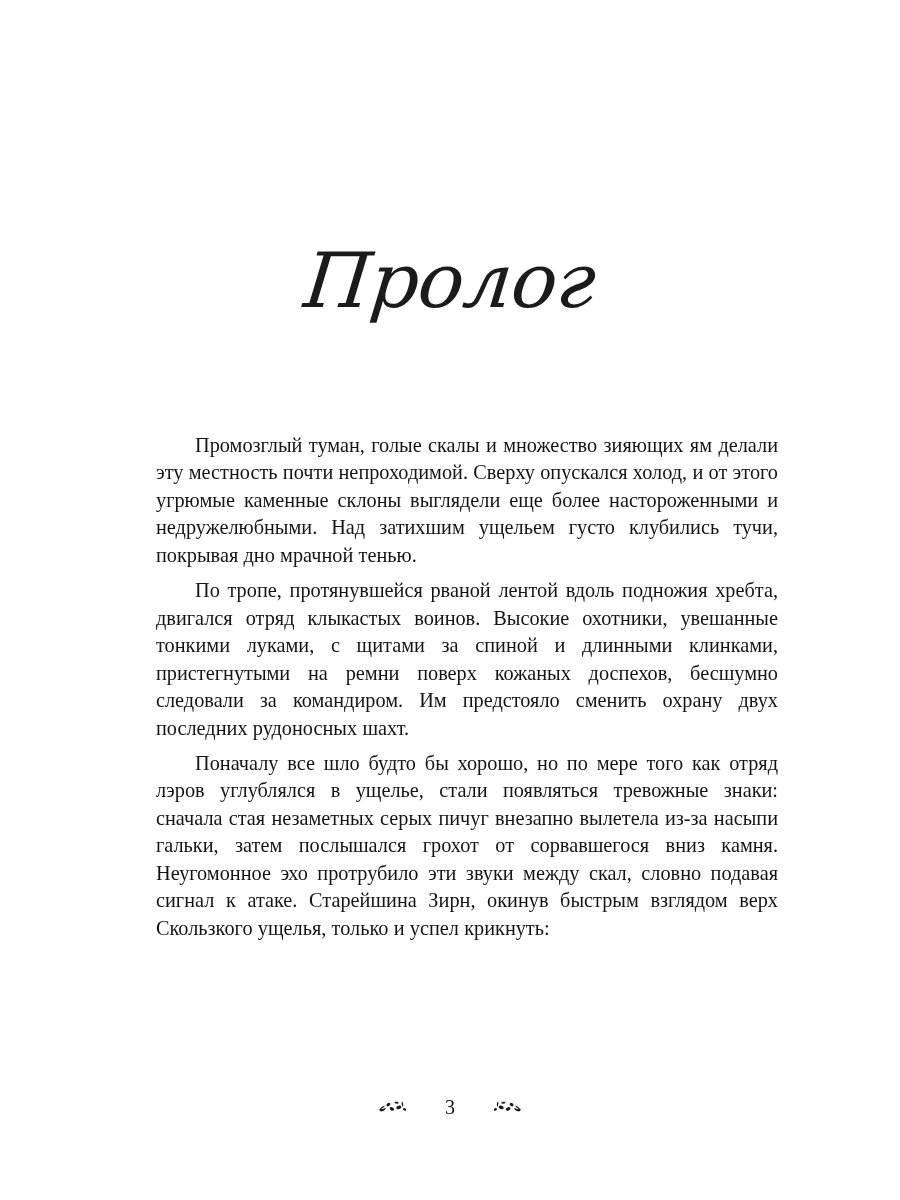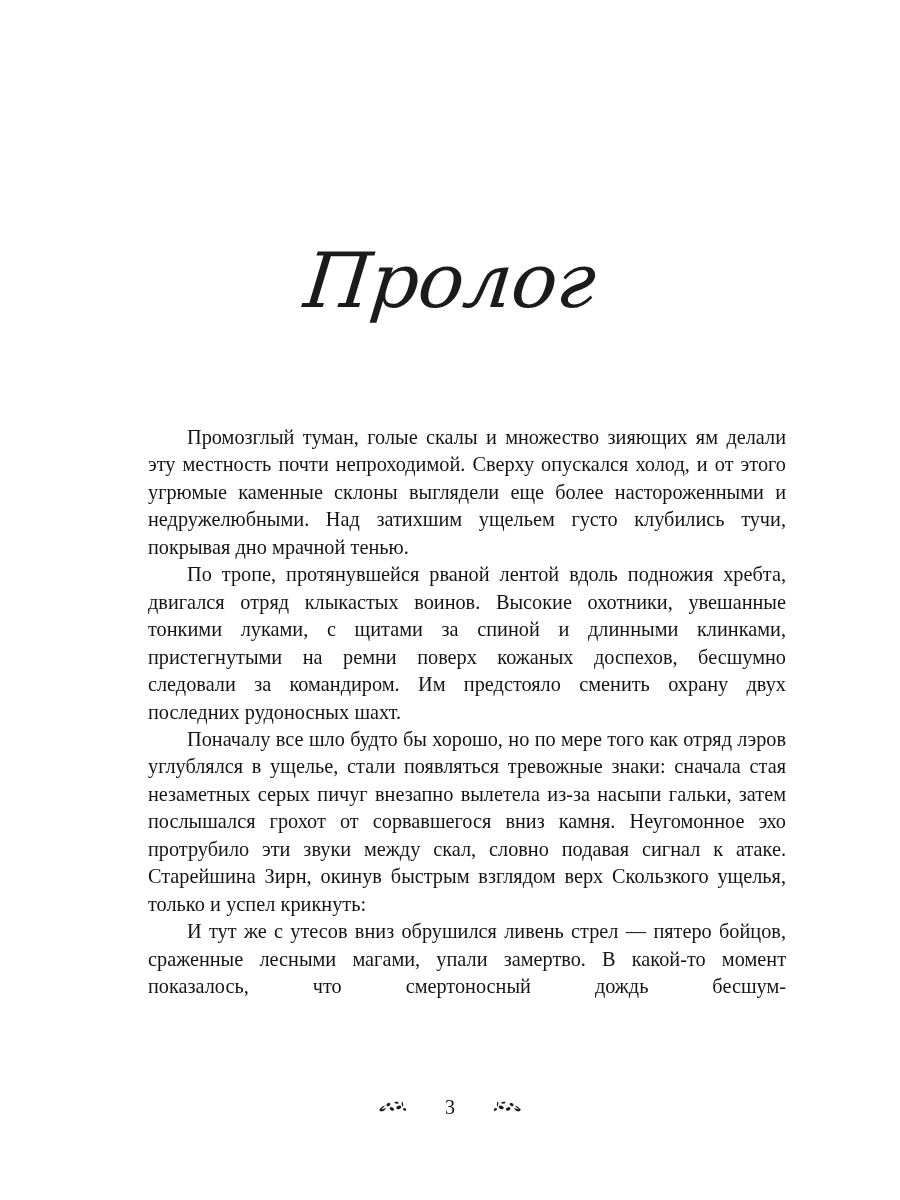--- a/index.html
+++ b/index.html
@@ -38,21 +38,21 @@
 
   
   .text-column {
     position: absolute;
     left: 148px;
     top: 424px;
     width: 638px;
   }
 
   .body-paragraph {
-    margin: 0;
+    margin: 8px;
     font-family: "Liberation Serif", "DejaVu Serif", serif;
     font-size: 20.3px;
     line-height: 27.45px;
     color: #141414;
     text-align: justify;
     text-indent: 39px;
     hyphens: manual;
     -webkit-hyphens: manual;
     word-spacing: 0.2px;
   }
@@ -104,21 +104,20 @@
 <body>
 
 <div class="page">
 
   <div class="chapter-title">Пролог</div>
 
   <div class="text-column">
     <p class="body-paragraph">Промозглый туман, голые скалы и множество зияющих ям делали эту местность почти непроходимой. Сверху опускался холод, и от этого угрюмые каменные склоны выглядели еще более настороженными и недружелюбными. Над затихшим ущельем густо клубились тучи, покрывая дно мрачной тенью.</p>
     <p class="body-paragraph">По тропе, протянувшейся рваной лентой вдоль подножия хребта, двигался отряд клыкастых воинов. Высокие охотники, увешанные тонкими луками, с щитами за спиной и длинными клинками, пристегнутыми на ремни поверх кожаных доспехов, бесшумно следовали за командиром. Им предстояло сменить охрану двух последних рудоносных шахт.</p>
     <p class="body-paragraph">Поначалу все шло будто бы хорошо, но по мере того как отряд лэров углублялся в ущелье, стали появляться тревожные знаки: сначала стая незаметных серых пичуг внезапно вылетела из-за насыпи гальки, затем послышался грохот от сорвавшегося вниз камня. Неугомонное эхо протрубило эти звуки между скал, словно подавая сигнал к атаке. Старейшина Зирн, окинув быстрым взглядом верх Скользкого ущелья, только и успел крикнуть:</p>
-    <p class="body-paragraph last-partial">И тут же с утесов вниз обрушился ливень стрел — пятеро бойцов, сраженные лесными магами, упали замертво. В какой-то момент показалось, что смертоносный дождь бесшум-</p>
   </div>
 
   <div class="page-footer">
 
     <span class="footer-ornament left">
       <svg viewBox="0 0 34 20" width="34" height="20" aria-hidden="true">
         <g fill="currentColor">
           <path d="M4.2 12.6c1.6-2.2 3.6-3.6 5.9-4.2-1.1 1.6-2.5 2.9-4.2 3.8 1.9.1 3.6-.5 5.1-1.7-.4 1.9-1.7 3.2-3.7 3.8-1.4.4-2.5.1-3.1-1.7z"></path>
           <ellipse cx="13.4" cy="7.6" rx="2.1" ry="1.5" transform="rotate(-34 13.4 7.6)"></ellipse>
           <ellipse cx="16.9" cy="11.9" rx="2.3" ry="1.6" transform="rotate(22 16.9 11.9)"></ellipse>

